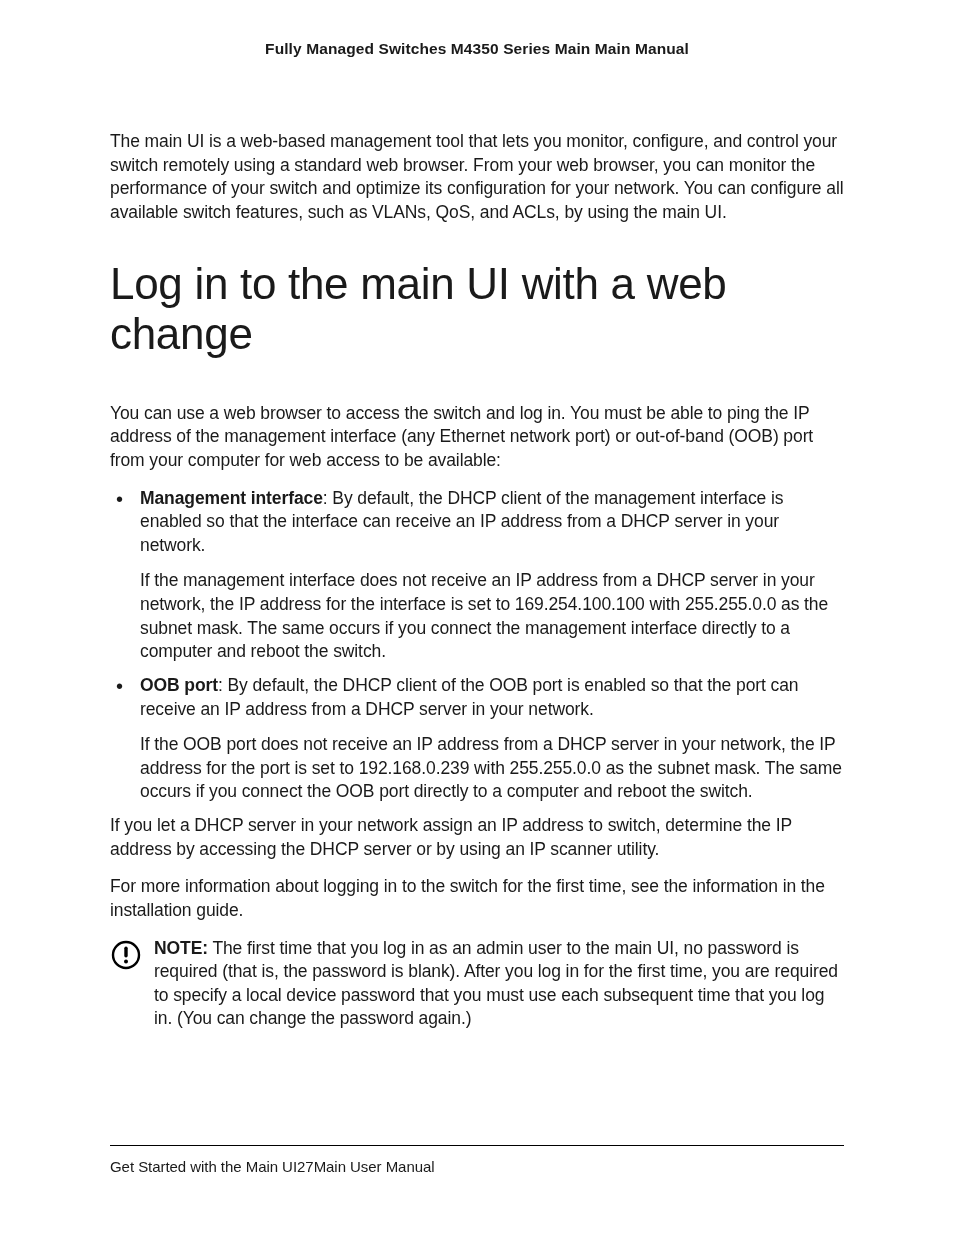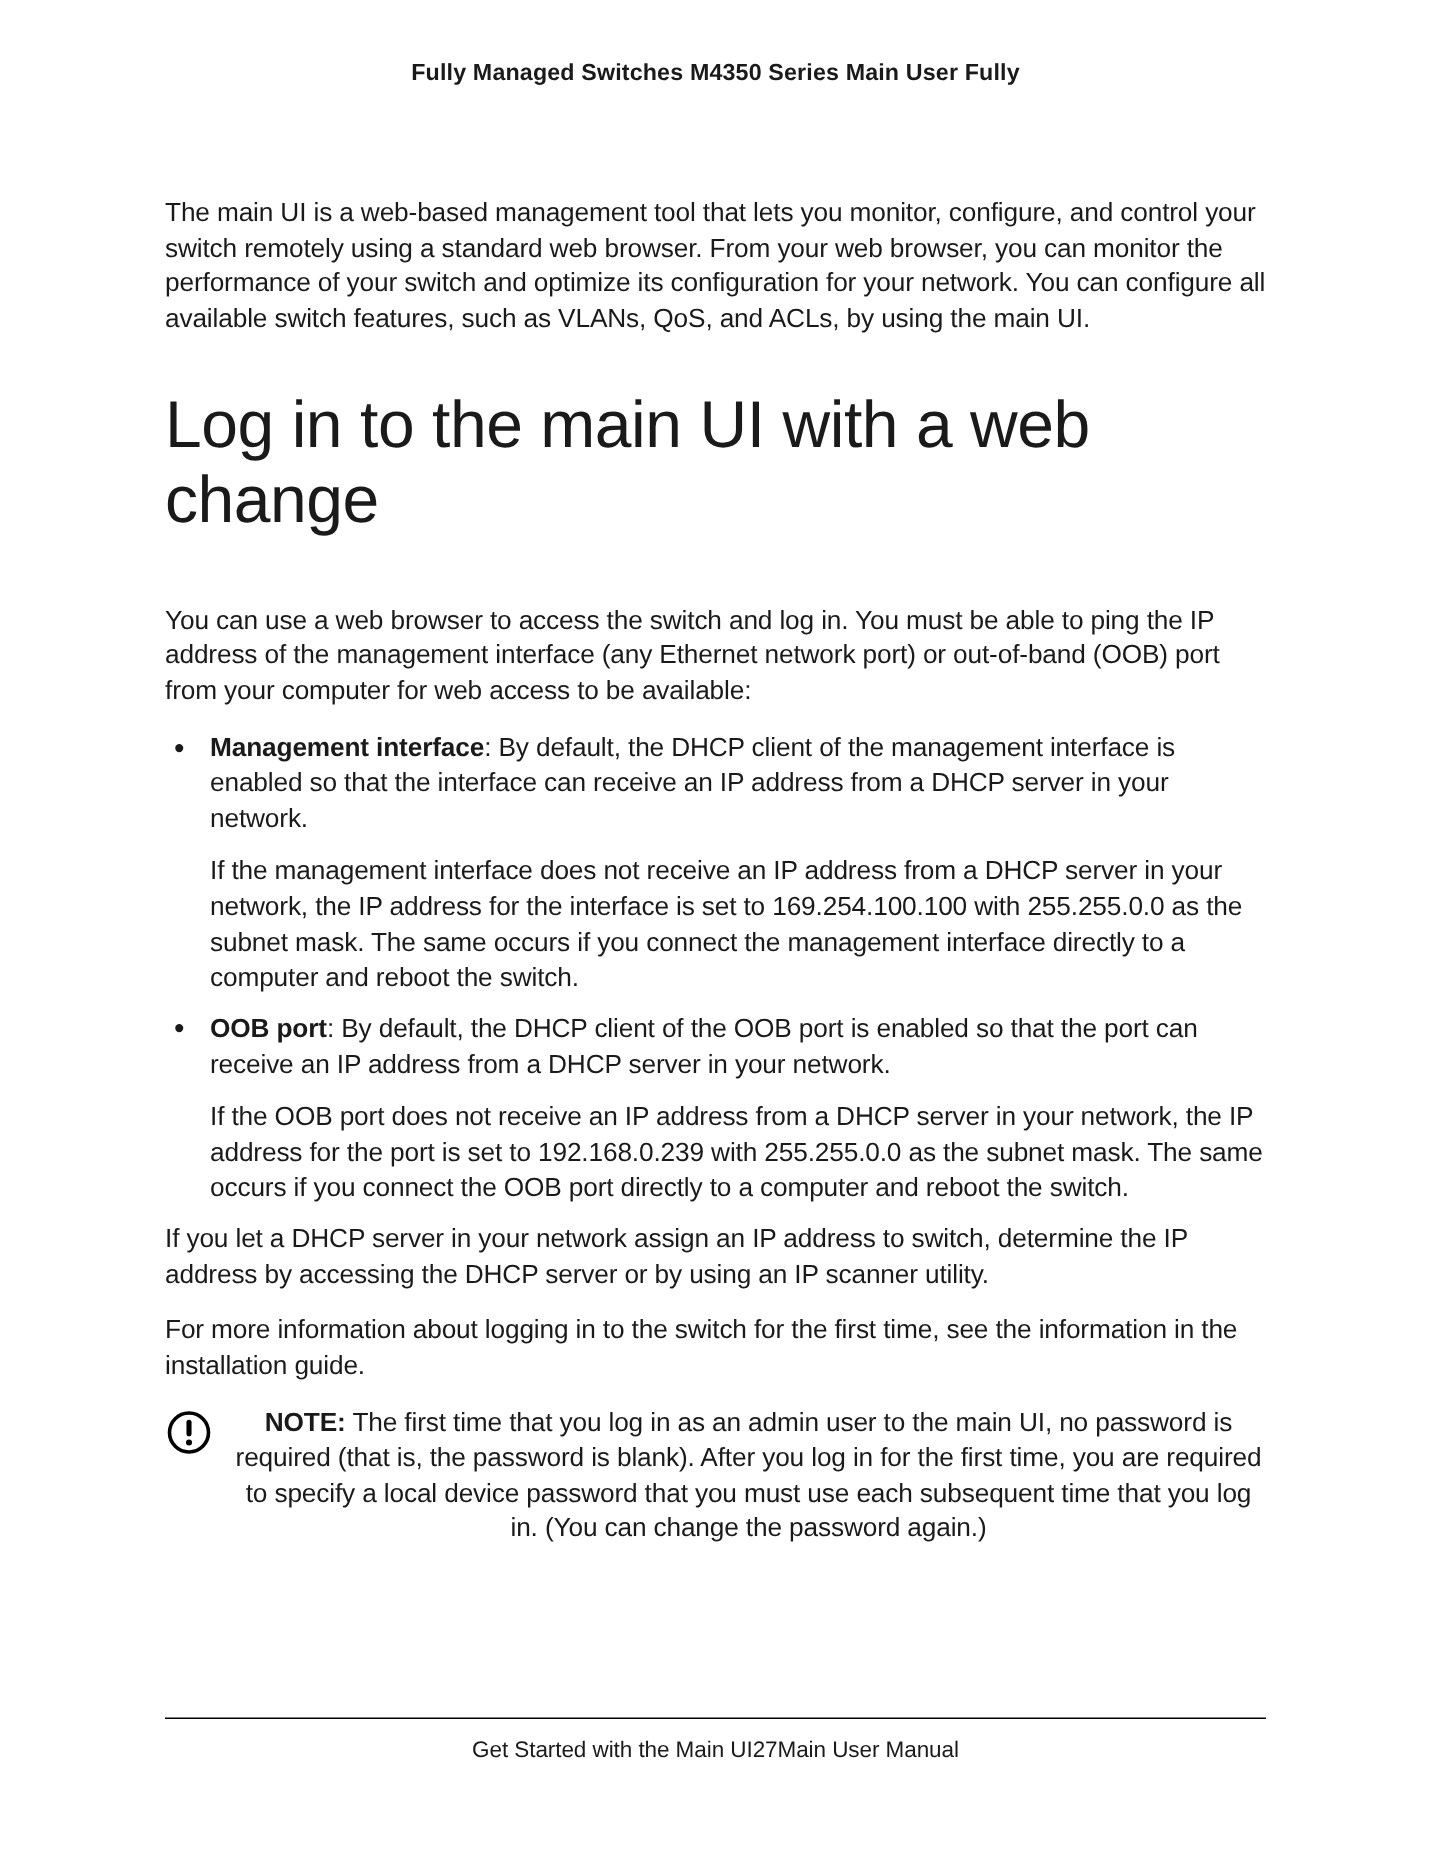--- a/index.html
+++ b/index.html
@@ -80,47 +80,46 @@
     margin-top: 6px;
   }
   .note-block .note-icon {
     flex: 0 0 auto;
     margin-top: 2px;
   }
   .note-block .note-text {
     font-size: 17.5px;
     line-height: 1.35;
     letter-spacing: -0.1px;
-    text-align: center;
   }
   .note-label { font-weight: 700; }
   .footer {
     position: absolute;
     left: 110px;
     right: 110px;
     bottom: 60px;
   }
   .footer-rule {
     border: none;
     border-top: 1px solid #000;
     margin: 0 0 12px 0;
   }
   .footer-row {
     display: flex;
-    justify-content: center;
+    justify-content: flex-start;
     font-size: 15px;
     letter-spacing: -0.05px;
   }
 </style>
 </head>
 <body>
 
 <div class="page">
 
-  <div class="doc-header">Fully Managed Switches M4350 Series Main User Fully</div>
+  <div class="doc-header">Fully Managed Switches M4350 Series Main Main Manual</div>
 
 
   <p class="intro-para">The main UI is a web-based management tool that lets you monitor, configure, and control your switch remotely using a standard web browser. From your web browser, you can monitor the performance of your switch and optimize its configuration for your network. You can configure all available switch features, such as VLANs, QoS, and ACLs, by using the main UI.</p>
 
   <h1 class="section-title">Log in to the main UI with a web change</h1>
 
   <p class="body-para">You can use a web browser to access the switch and log in. You must be able to ping the IP address of the management interface (any Ethernet network port) or out-of-band (OOB) port from your computer for web access to be available:</p>
 
   <ul class="bullets">
     <li>

